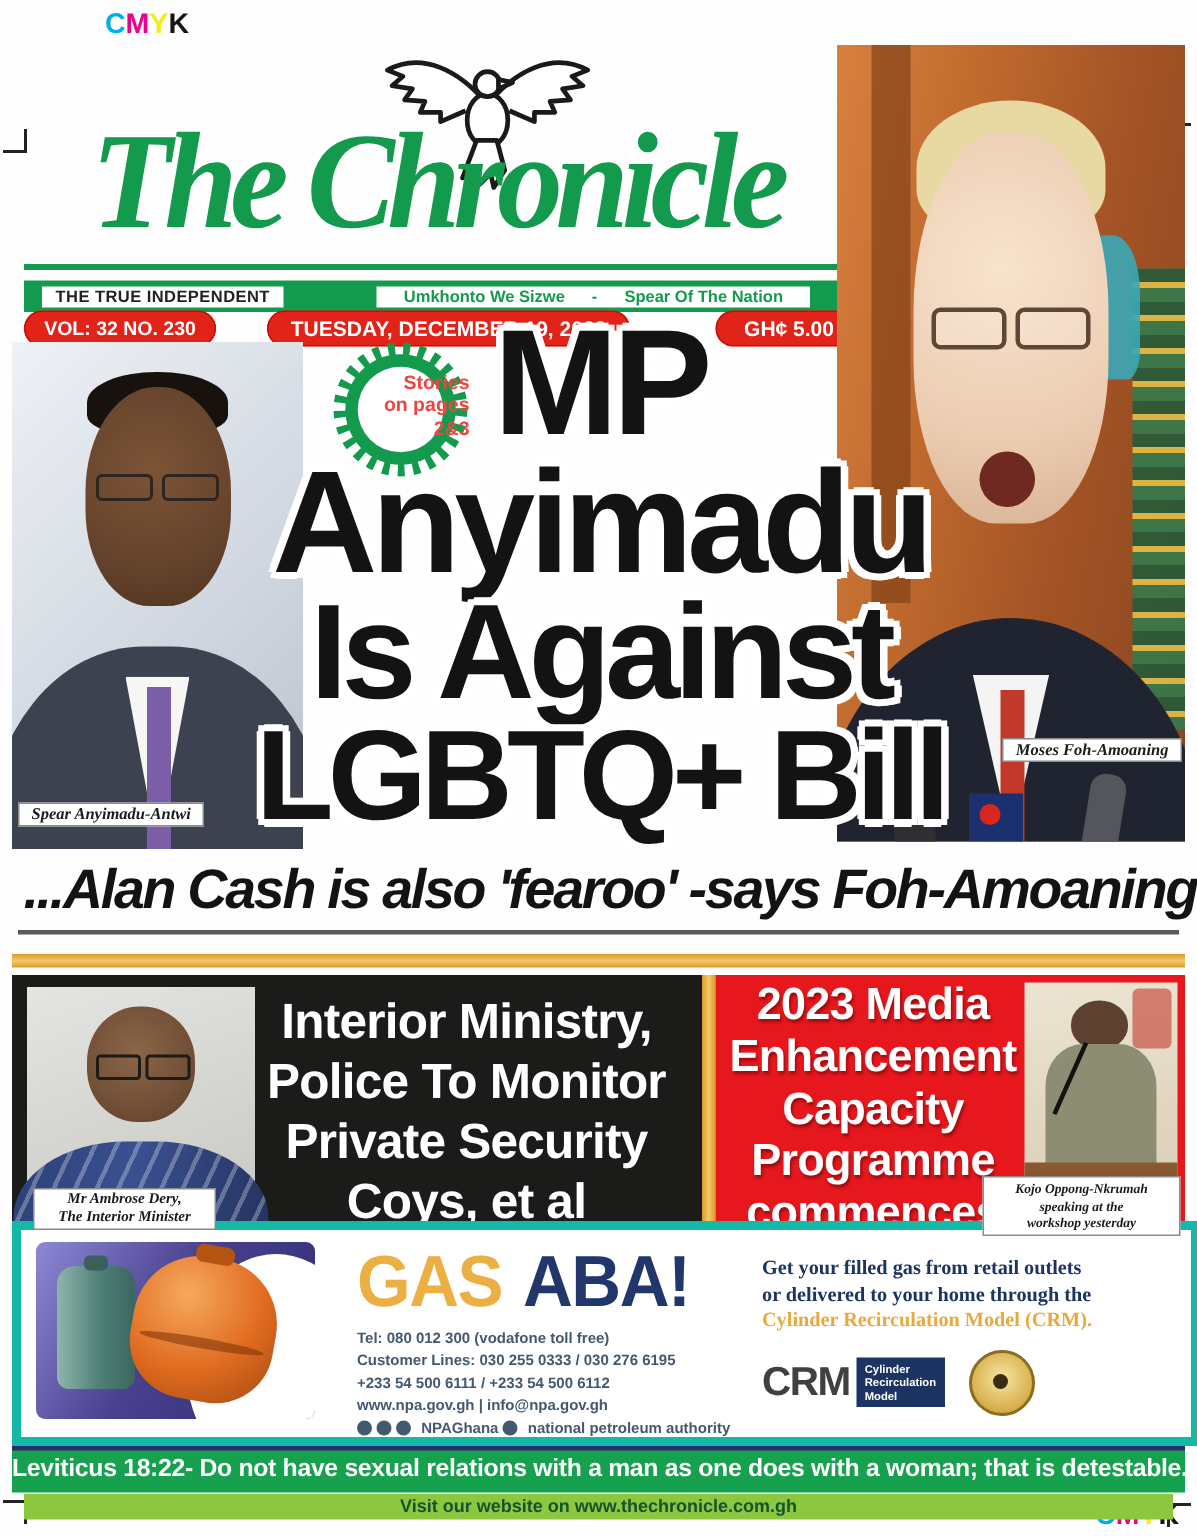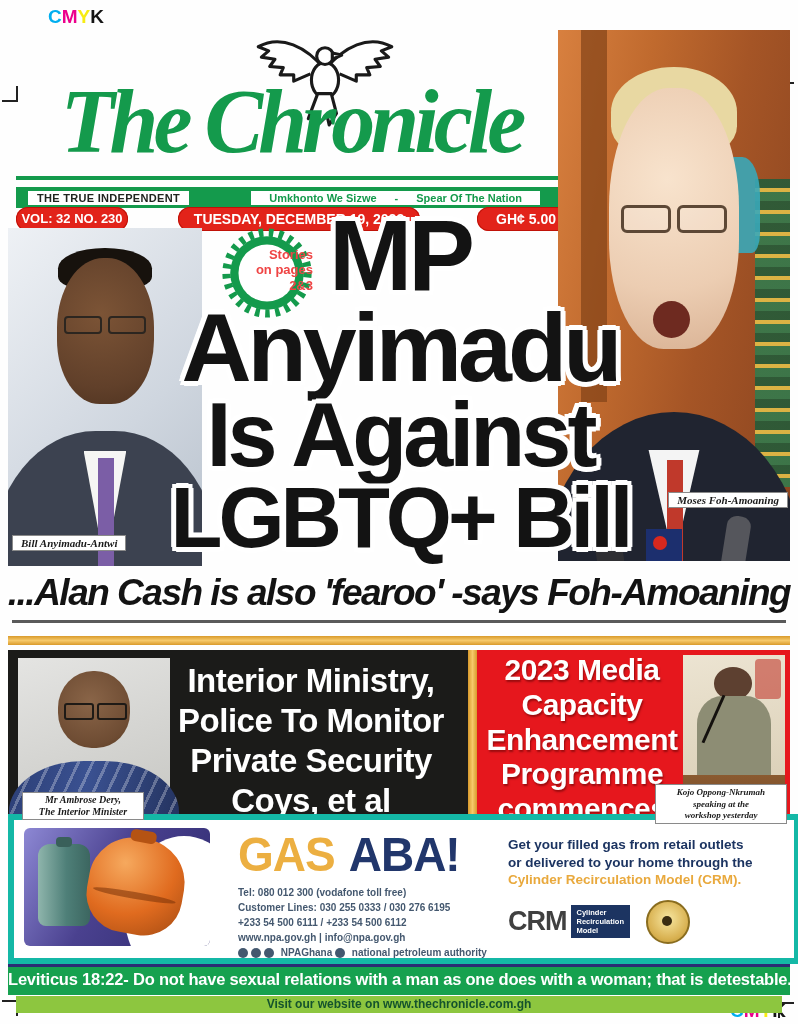--- a/index.html
+++ b/index.html
@@ -26,21 +26,21 @@
     border-top:4px solid #149a4c;border-bottom:2px solid #149a4c;}
   .tagline-bar{position:absolute;left:16px;top:187px;width:562px;height:21px;background:#149a4c;
     display:flex;align-items:center;z-index:2;}
   .tagline-box{background:#ffffff;font-size:11px;font-weight:bold;padding:1px 9px;white-space:nowrap;}
   .tagline-box.left{margin-left:12px;color:#20241f;letter-spacing:.3px;}
   .tagline-box.right{margin-left:auto;margin-right:38px;color:#149a4c;}
   .tagline-box.right span{margin:0 9px;}
   .pill{position:absolute;top:207px;height:24px;background:#e2231a;border-radius:13px;
     color:#ffffff;font-weight:bold;text-align:center;line-height:24px;font-size:14px;z-index:2;
     box-shadow:inset 0 0 0 1px #c01208;}
-  .pill-vol{left:16px;width:112px;font-size:13px;}
+  .pill-vol{left:16px;width:128px;font-size:13px;}
   .pill-date{left:178px;width:242px;}
   .pill-price{left:477px;width:98px;}
 
   
   .photo{position:absolute;overflow:hidden;z-index:3;}
   .photo-caption{position:absolute;background:#ffffff;border:1px solid #8a8a8a;
     font-family:"Liberation Serif",serif;font-style:italic;font-weight:bold;
     font-size:11px;color:#1a1a1a;padding:1px 8px;white-space:nowrap;z-index:5;}
   
   .photo-right{left:558px;top:30px;width:232px;height:531px;
@@ -98,21 +98,21 @@
   .badge-text{position:absolute;left:0;top:20px;width:100%;text-align:right;
     font-size:13px;font-weight:bold;color:#ef4444;line-height:1.18;}
 
   
   .headline{position:absolute;left:128px;top:208px;width:544px;z-index:4;text-align:center;
     color:#131313;font-weight:900;letter-spacing:-4px;line-height:.94;
     text-shadow:-4px -4px 0 #fff,4px -4px 0 #fff,-4px 4px 0 #fff,4px 4px 0 #fff,
       -5px 0 0 #fff,5px 0 0 #fff,0 -5px 0 #fff,0 5px 0 #fff;}
   .headline div{white-space:nowrap;}
   .hl-0{font-size:100px;} .hl-1{font-size:97px;} .hl-2{font-size:90px;} .hl-3{font-size:85px;}
-  .subhead{position:absolute;left:0;top:572px;width:798px;z-index:4;text-align:center;
+  .subhead{position:absolute;left:0;top:572px;width:798px;z-index:4;text-align:right;
     font-size:37px;font-weight:900;font-style:italic;letter-spacing:-1.5px;color:#131313;
     text-shadow:-2px -2px 0 #fff,2px -2px 0 #fff,-2px 2px 0 #fff,2px 2px 0 #fff;white-space:nowrap;}
   .subhead-rule{position:absolute;left:12px;top:620px;width:774px;height:3px;background:#5a5a5a;z-index:4;}
 
   
   .gold-bar{position:absolute;left:8px;top:636px;width:782px;height:9px;
     background:linear-gradient(#d99a2b,#f6c96a 50%,#d99a2b);}
   .story-left{position:absolute;left:8px;top:650px;width:460px;height:182px;background:#1b1b19;}
   .dery-photo{position:absolute;left:10px;top:8px;width:152px;height:166px;
     background:linear-gradient(160deg,#e4e4e2,#c6c6c2);}
@@ -171,21 +171,21 @@
   .cyl-orange::after{content:"";position:absolute;left:6%;top:56%;width:88%;height:7px;
     background:rgba(120,50,8,.55);border-radius:50%;}
   .ad-mid{position:absolute;left:224px;top:10px;width:252px;}
   .gasaba{font-size:46px;font-weight:900;letter-spacing:-1px;line-height:1;white-space:nowrap;
     transform:scaleY(1.05);transform-origin:left top;}
   .gasaba .g1{color:#ecaf41;} .gasaba .g2{color:#21366b;margin-left:14px;}
   .ad-contacts{margin-top:9px;font-size:10px;line-height:1.5;color:#44586f;font-weight:bold;}
   .ad-contacts .social-icons{display:inline-flex;gap:3px;vertical-align:-2px;margin-right:4px;}
   .ad-contacts .social-icons i{width:10px;height:10px;border-radius:50%;background:#44586f;display:inline-block;}
   .ad-right{position:absolute;left:494px;top:16px;width:278px;}
-  .promo{font-size:13.5px;font-weight:bold;color:#1c3461;line-height:1.3;}
+  .promo{font-size:13.5px;font-weight:bold;color:#1c3461;line-height:1.3;font-family:Liberation Serif, serif;}
   .promo .gold-line{color:#e9a93d;}
   .logo-row{margin-top:11px;display:flex;align-items:center;gap:16px;}
   .crm-logo{display:flex;align-items:center;}
   .crm-abbr{font-size:27px;font-weight:900;color:#404040;letter-spacing:-1px;}
   .crm-box{margin-left:4px;background:#1c3461;color:#ffffff;font-size:7.5px;font-weight:bold;
     line-height:1.2;padding:3px 6px;}
   .seal{width:40px;height:40px;border-radius:50%;border:2px solid #8a6d1f;
     background:radial-gradient(circle at 50% 42%,#f7e6a0,#d9b252 65%,#b8922e);position:relative;}
   .seal::after{content:"";position:absolute;left:14px;top:14px;width:10px;height:10px;
     background:#3a2c10;border-radius:50%;}
@@ -201,21 +201,21 @@
     border-top:3px solid #2b2b74;color:#ffffff;font-weight:bold;font-size:16.5px;
     text-align:center;line-height:25px;letter-spacing:-.2px;white-space:nowrap;}
   .site-bar{position:absolute;left:16px;top:996px;width:766px;height:17px;background:#8dc63f;
     color:#14532d;font-weight:bold;font-size:12px;text-align:center;line-height:17px;}
 </style>
 </head>
 <body>
 
 <div id="page">
 
-  <div class="cmyk" style="left:48px;top:6px;">
+  <div class="cmyk" style="left:70px;top:6px;">
     <span class="c">C</span><span class="m">M</span><span class="y">Y</span><span class="k">K</span>
   </div>
   <div class="cmyk" style="right:12px;bottom:2px;">
     <span class="c">C</span><span class="m">M</span><span class="y">Y</span><span class="k">K</span>
   </div>
   <div class="cropmark cm-tl"></div>
   <div class="cropmark cm-tr"></div>
   <div class="cropmark cm-bl"></div>
   <div class="cropmark cm-br"></div>
 
@@ -261,21 +261,21 @@
   <div class="photo-caption caption-moses">Moses Foh-Amoaning</div>
 
   <div class="photo photo-left">
     <div class="pl-hair"></div>
     <div class="pl-head"></div>
     <div class="pl-glasses"></div>
     <div class="pl-suit"></div>
     <div class="pl-shirt"></div>
     <div class="pl-tie"></div>
   </div>
-  <div class="photo-caption caption-kwame">Bill Anyimadu-Antwi</div>
+  <div class="photo-caption caption-kwame">Spear Anyimadu-Antwi</div>
 
   <div class="badge">
     <svg width="92" height="92" viewBox="0 0 100 100">
       <circle cx="50" cy="50" r="44" fill="none" stroke="#149a4c" stroke-width="9" stroke-dasharray="5 6"></circle>
       <circle cx="50" cy="50" r="40" fill="#149a4c"></circle>
       <circle cx="50" cy="50" r="31" fill="#ffffff"></circle>
     </svg>
     <div class="badge-text">
       <div>Stories</div>
       <div>on pages</div>
@@ -310,22 +310,22 @@
       <div>Private Security</div>
       <div>Coys, et al</div>
     </div>
   </div>
 
   <div class="story-divider"></div>
 
   <div class="story-right">
     <div class="story-right-headline">
       <div>2023 Media</div>
+      <div>Enhancement</div>
       <div>Capacity</div>
-      <div>Enhancement</div>
       <div>Programme</div>
       <div>commences</div>
     </div>
     <div class="kojo-photo">
       <div class="kj-blob"></div>
       <div class="kj-head"></div>
       <div class="kj-body"></div>
       <div class="kj-mic"></div>
       <div class="kj-podium"></div>
     </div>

